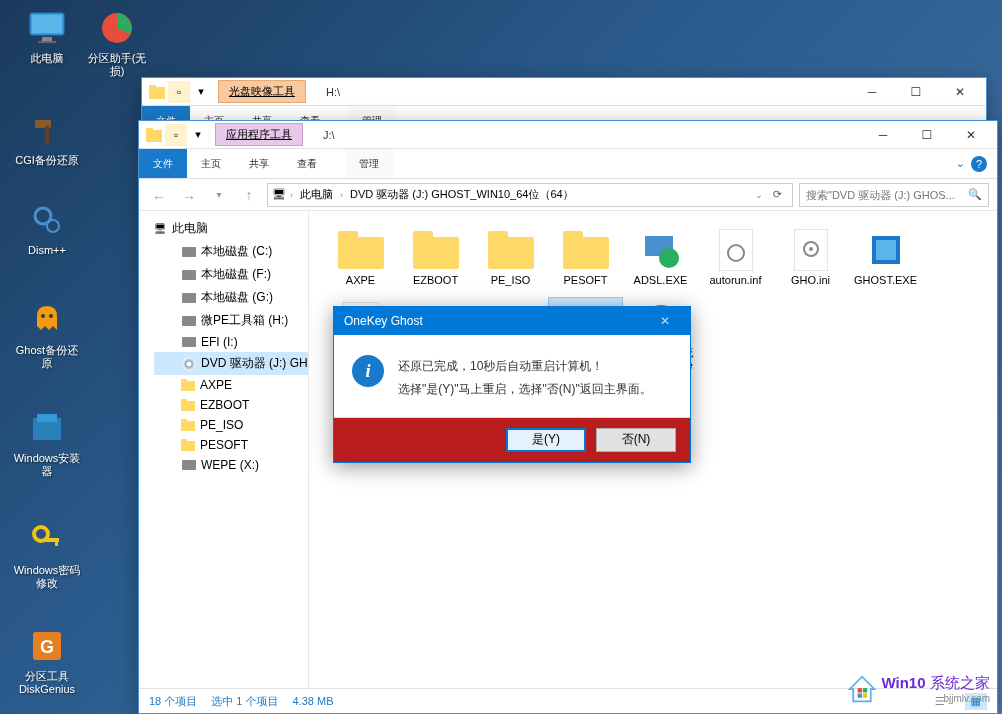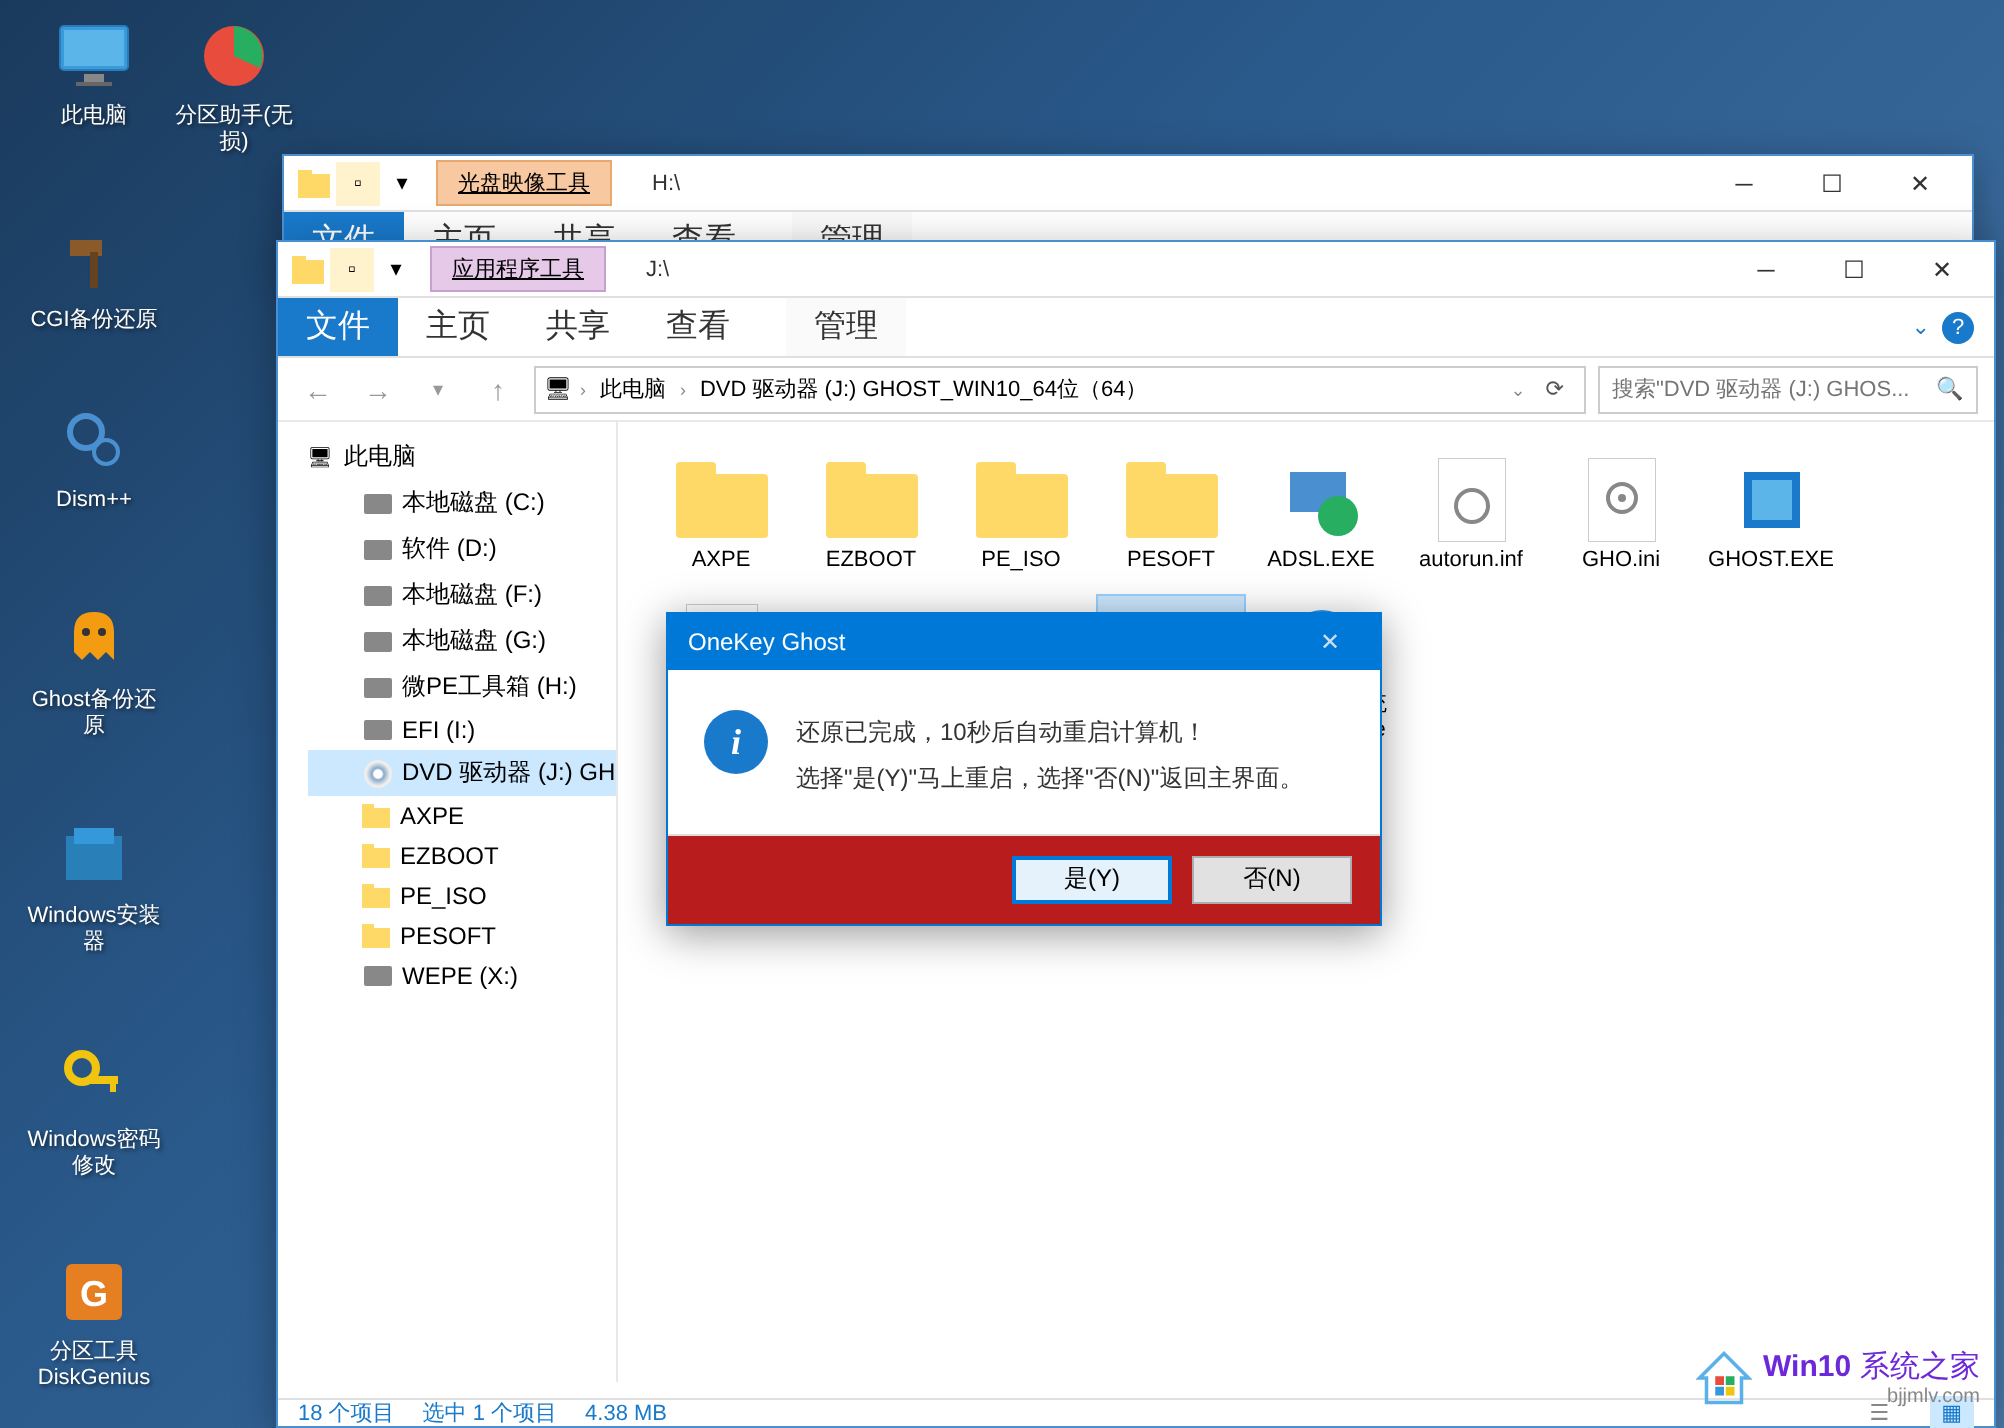--- a/index.html
+++ b/index.html
@@ -12,21 +12,21 @@
 .window { position: absolute; background: #fff; border: 1px solid #4a90d0; box-shadow: 0 4px 20px rgba(0,0,0,.3); }
 
 .titlebar-top { height: 28px; background: #fff; display: flex; align-items: center; padding: 0 4px; border-bottom: 1px solid #e0e0e0; }
 .titlebar-top .qa-btn { width: 22px; height: 22px; display: flex; align-items: center; justify-content: center; font-size: 11px; }
 .titlebar-top .contextual-tab { padding: 3px 10px; font-size: 11px; margin-left: 6px; text-decoration: underline; }
 .titlebar-top .win-title { margin-left: 20px; font-size: 11px; color: #333; }
 .titlebar-top .spacer { flex: 1; }
 .winbtn { width: 44px; height: 26px; display: flex; align-items: center; justify-content: center; color: #333; font-size: 12px; }
 
 .ribbon-tabs { height: 30px; display: flex; align-items: stretch; background: #fff; border-bottom: 1px solid #e0e0e0; }
-.ribbon-tab { padding: 0 14px; font-size: 16px; display: flex; align-items: center; color: #333; }
+.ribbon-tab { padding: 0 14px; font-size: 10px; display: flex; align-items: center; color: #333; }
 .ribbon-tab.active { background: #1979ca; color: #fff; }
 .ribbon-tab.contextual { background: #fafafa; }
 .help-area { margin-left: auto; display: flex; align-items: center; padding-right: 10px; gap: 6px; }
 
 .addrbar { height: 32px; display: flex; align-items: center; padding: 4px 8px; gap: 6px; background: #fff; border-bottom: 1px solid #e8e8e8; }
 .nav-btn { width: 24px; height: 24px; border: none; background: none; color: #999; font-size: 14px; display: flex; align-items: center; justify-content: center; }
 .addr-box { flex: 1; height: 24px; border: 1px solid #ccc; display: flex; align-items: center; padding: 0 4px; font-size: 11px; gap: 4px; overflow: hidden; }
 .addr-box .crumb { padding: 0 3px; white-space: nowrap; }
 .addr-box .sep { color: #888; font-size: 9px; }
 .search-box { width: 190px; height: 24px; border: 1px solid #ccc; display: flex; align-items: center; padding: 0 6px; font-size: 11px; color: #888; }
@@ -39,21 +39,21 @@
 .tree-item.indent2 { padding-left: 42px; }
 .tree-item.selected { background: #cce8ff; }
 .tree-ico { width: 14px; height: 14px; display: inline-flex; align-items: center; justify-content: center; font-size: 10px; }
 
 .file-grid { flex: 1; padding: 14px; display: flex; flex-wrap: wrap; align-content: flex-start; gap: 6px 0; }
 .file-item { width: 75px; text-align: center; padding: 4px; font-size: 11px; }
 .file-item .fico { width: 48px; height: 42px; margin: 0 auto 3px; display: flex; align-items: center; justify-content: center; }
 .file-item.selected { background: #cce8ff; border: 1px solid #99d1ff; }
 .file-name { line-height: 1.2; word-break: break-all; }
 
-.statusbar { position: absolute; bottom: 0; left: 0; right: 0; height: 14px; border-top: 1px solid #e0e0e0; display: flex; align-items: center; padding: 0 10px; font-size: 11px; color: #1979ca; gap: 14px; background: #fff; }
+.statusbar { position: absolute; bottom: 0; left: 0; right: 0; height: 25px; border-top: 1px solid #e0e0e0; display: flex; align-items: center; padding: 0 10px; font-size: 11px; color: #1979ca; gap: 14px; background: #fff; }
 
 .dialog { position: absolute; background: #f0f0f0; border: 1px solid #0078d7; box-shadow: 0 4px 20px rgba(0,0,0,.4); }
 .dialog-title { height: 28px; background: #0078d7; color: #fff; display: flex; align-items: center; padding: 0 10px; font-size: 12px; }
 .dialog-title .spacer { flex: 1; }
 .dialog-title .x { width: 30px; text-align: center; cursor: pointer; color: #cde; }
 .dialog-body { padding: 20px 18px 16px; display: flex; gap: 14px; background: #fff; }
 .dialog-icon { width: 32px; height: 32px; border-radius: 50%; background: #1979ca; color: #fff; display: flex; align-items: center; justify-content: center; font-size: 18px; font-weight: bold; flex-shrink: 0; font-family: Georgia, serif; font-style: italic; }
 .dialog-msg { font-size: 12px; line-height: 1.9; color: #333; }
 .dialog-buttons { padding: 10px 14px; display: flex; justify-content: flex-end; gap: 10px; background: #b91c1c; border-top: 1px solid #ddd; }
 .dlg-btn { min-width: 80px; height: 24px; border: 1px solid #adadad; background: #e1e1e1; font-size: 12px; cursor: pointer; }
@@ -233,26 +233,20 @@
           <div class="tree-item indent1">
             <span class="tree-ico">
               <span class="disk-ico"></span>
             </span>
             <span>本地磁盘 (C:)</span>
           </div>
           <div class="tree-item indent1">
             <span class="tree-ico">
               <span class="disk-ico"></span>
             </span>
-            <span>软件 (D:)</span>
-          </div>
-          <div class="tree-item indent1">
-            <span class="tree-ico">
-              <span class="disk-ico"></span>
-            </span>
             <span>本地磁盘 (F:)</span>
           </div>
           <div class="tree-item indent1">
             <span class="tree-ico">
               <span class="disk-ico"></span>
             </span>
             <span>本地磁盘 (G:)</span>
           </div>
           <div class="tree-item indent1">
             <span class="tree-ico">

